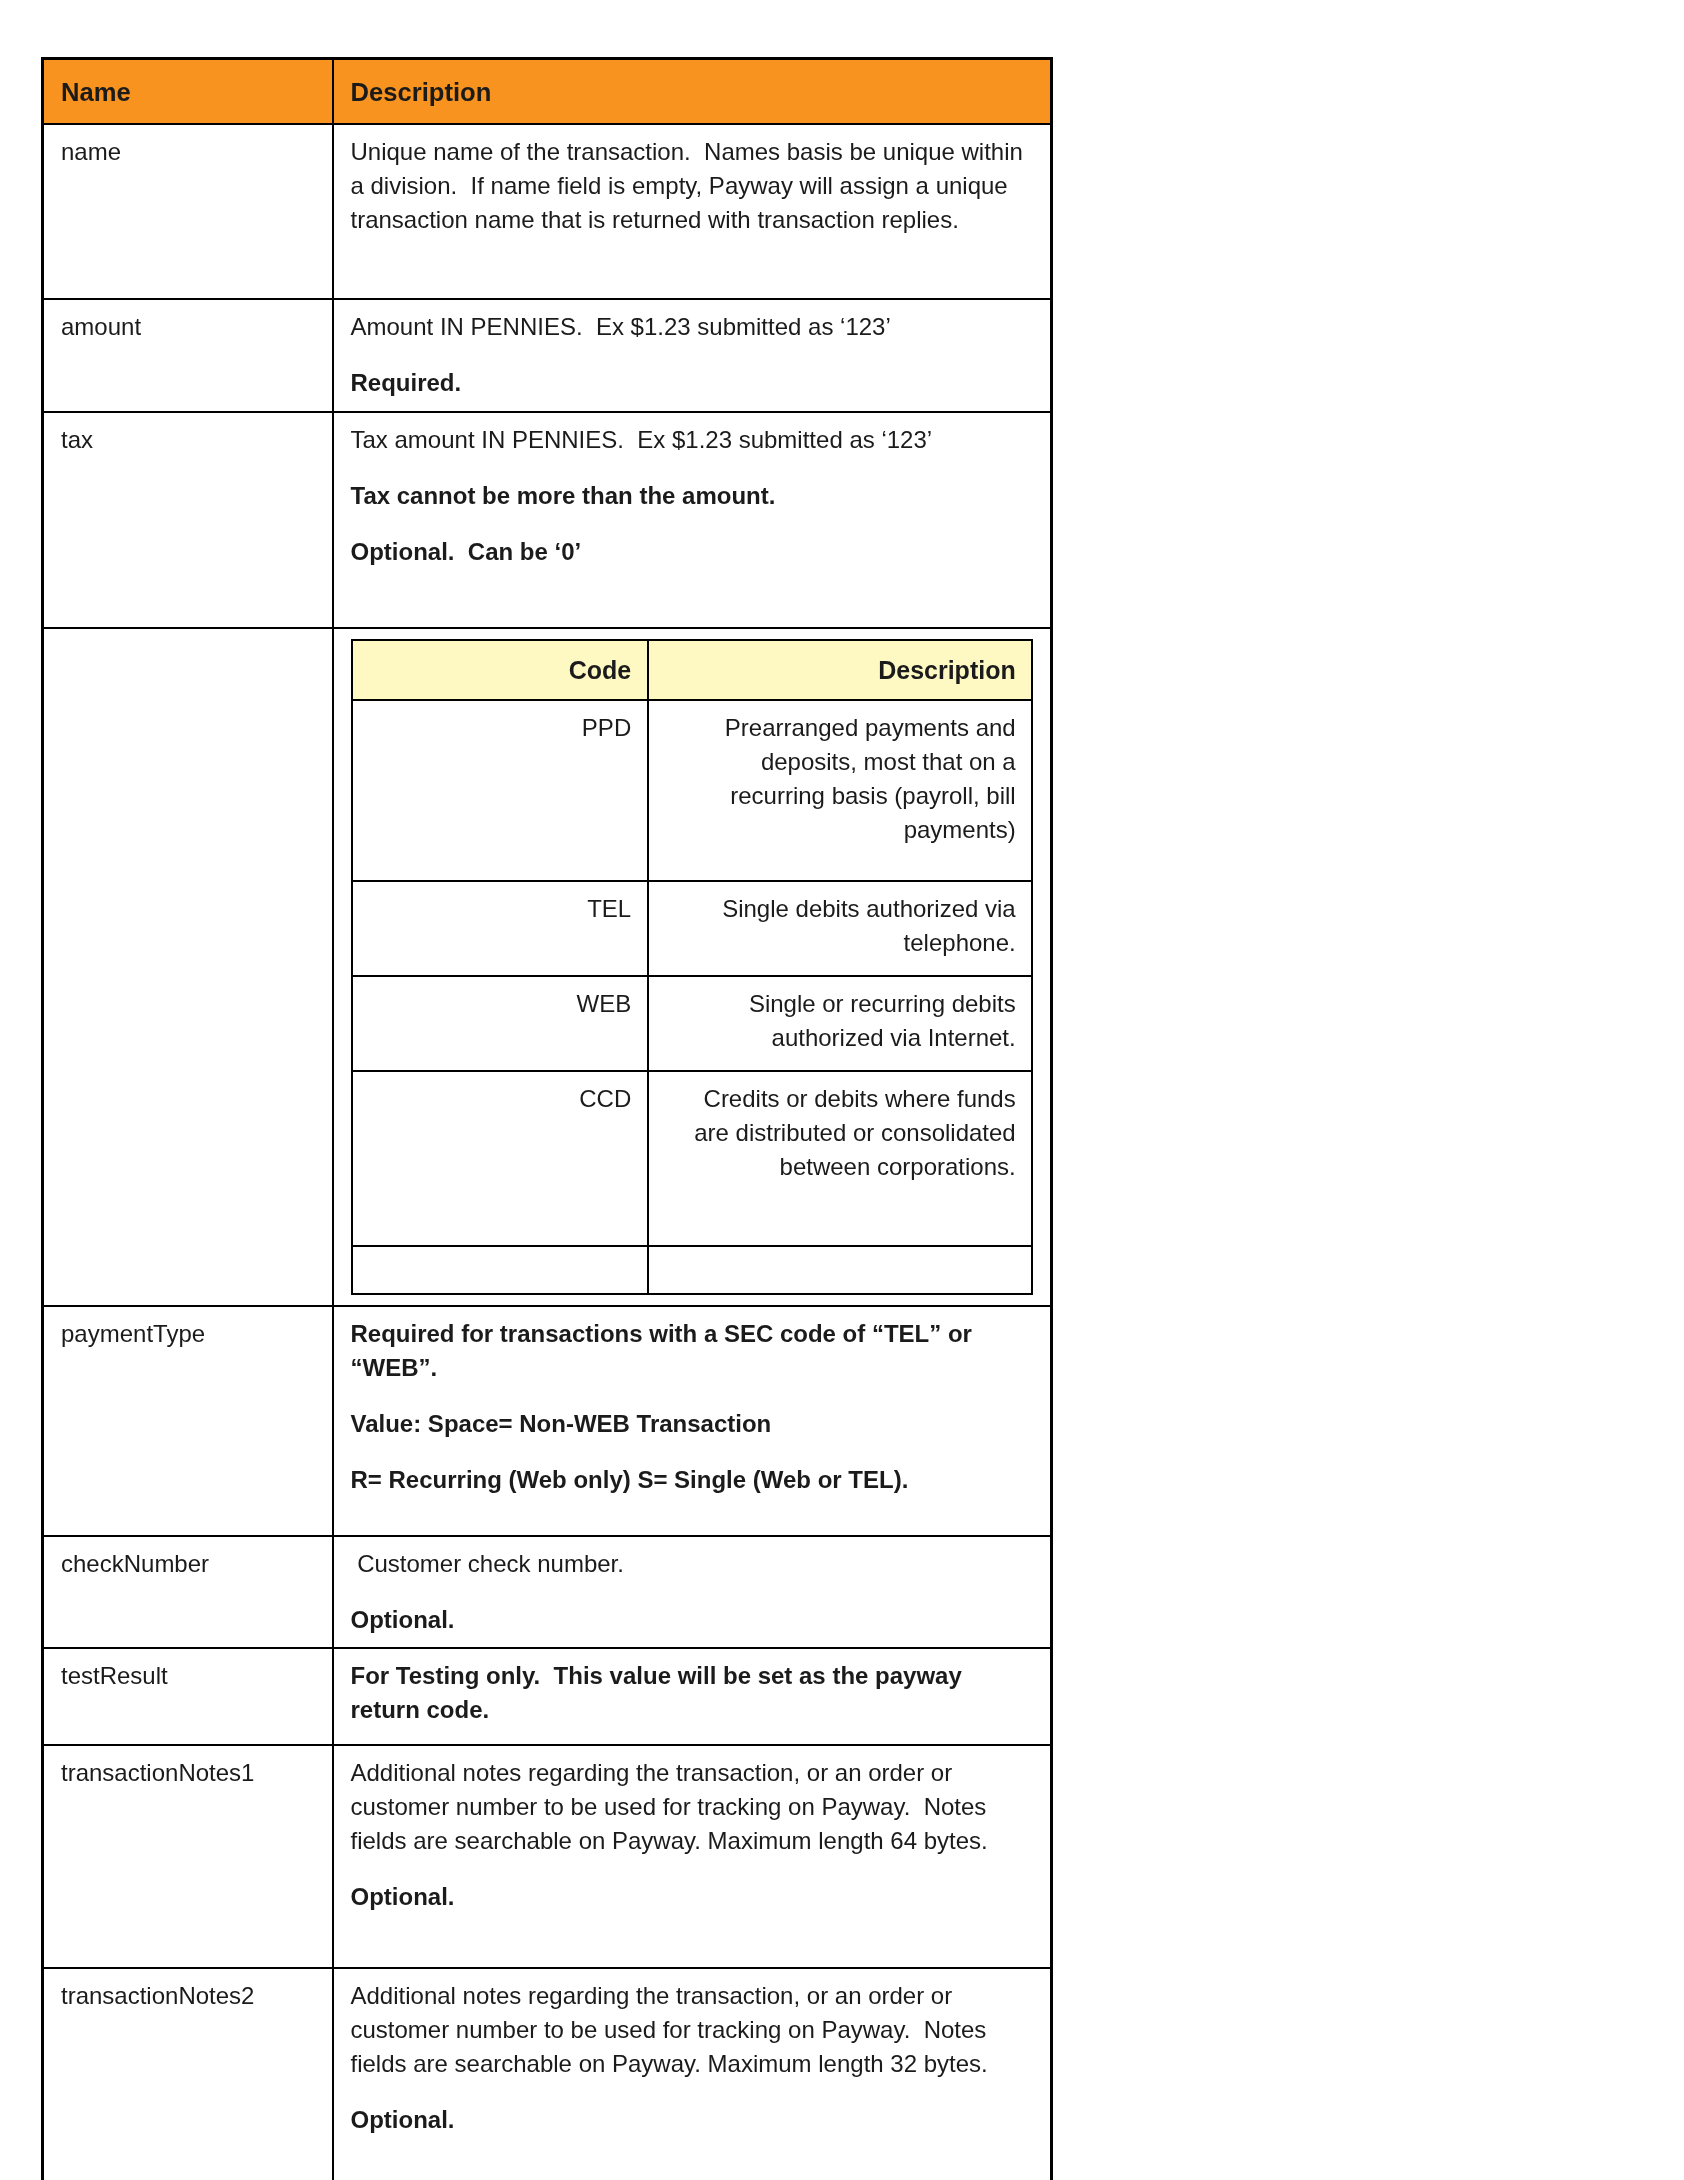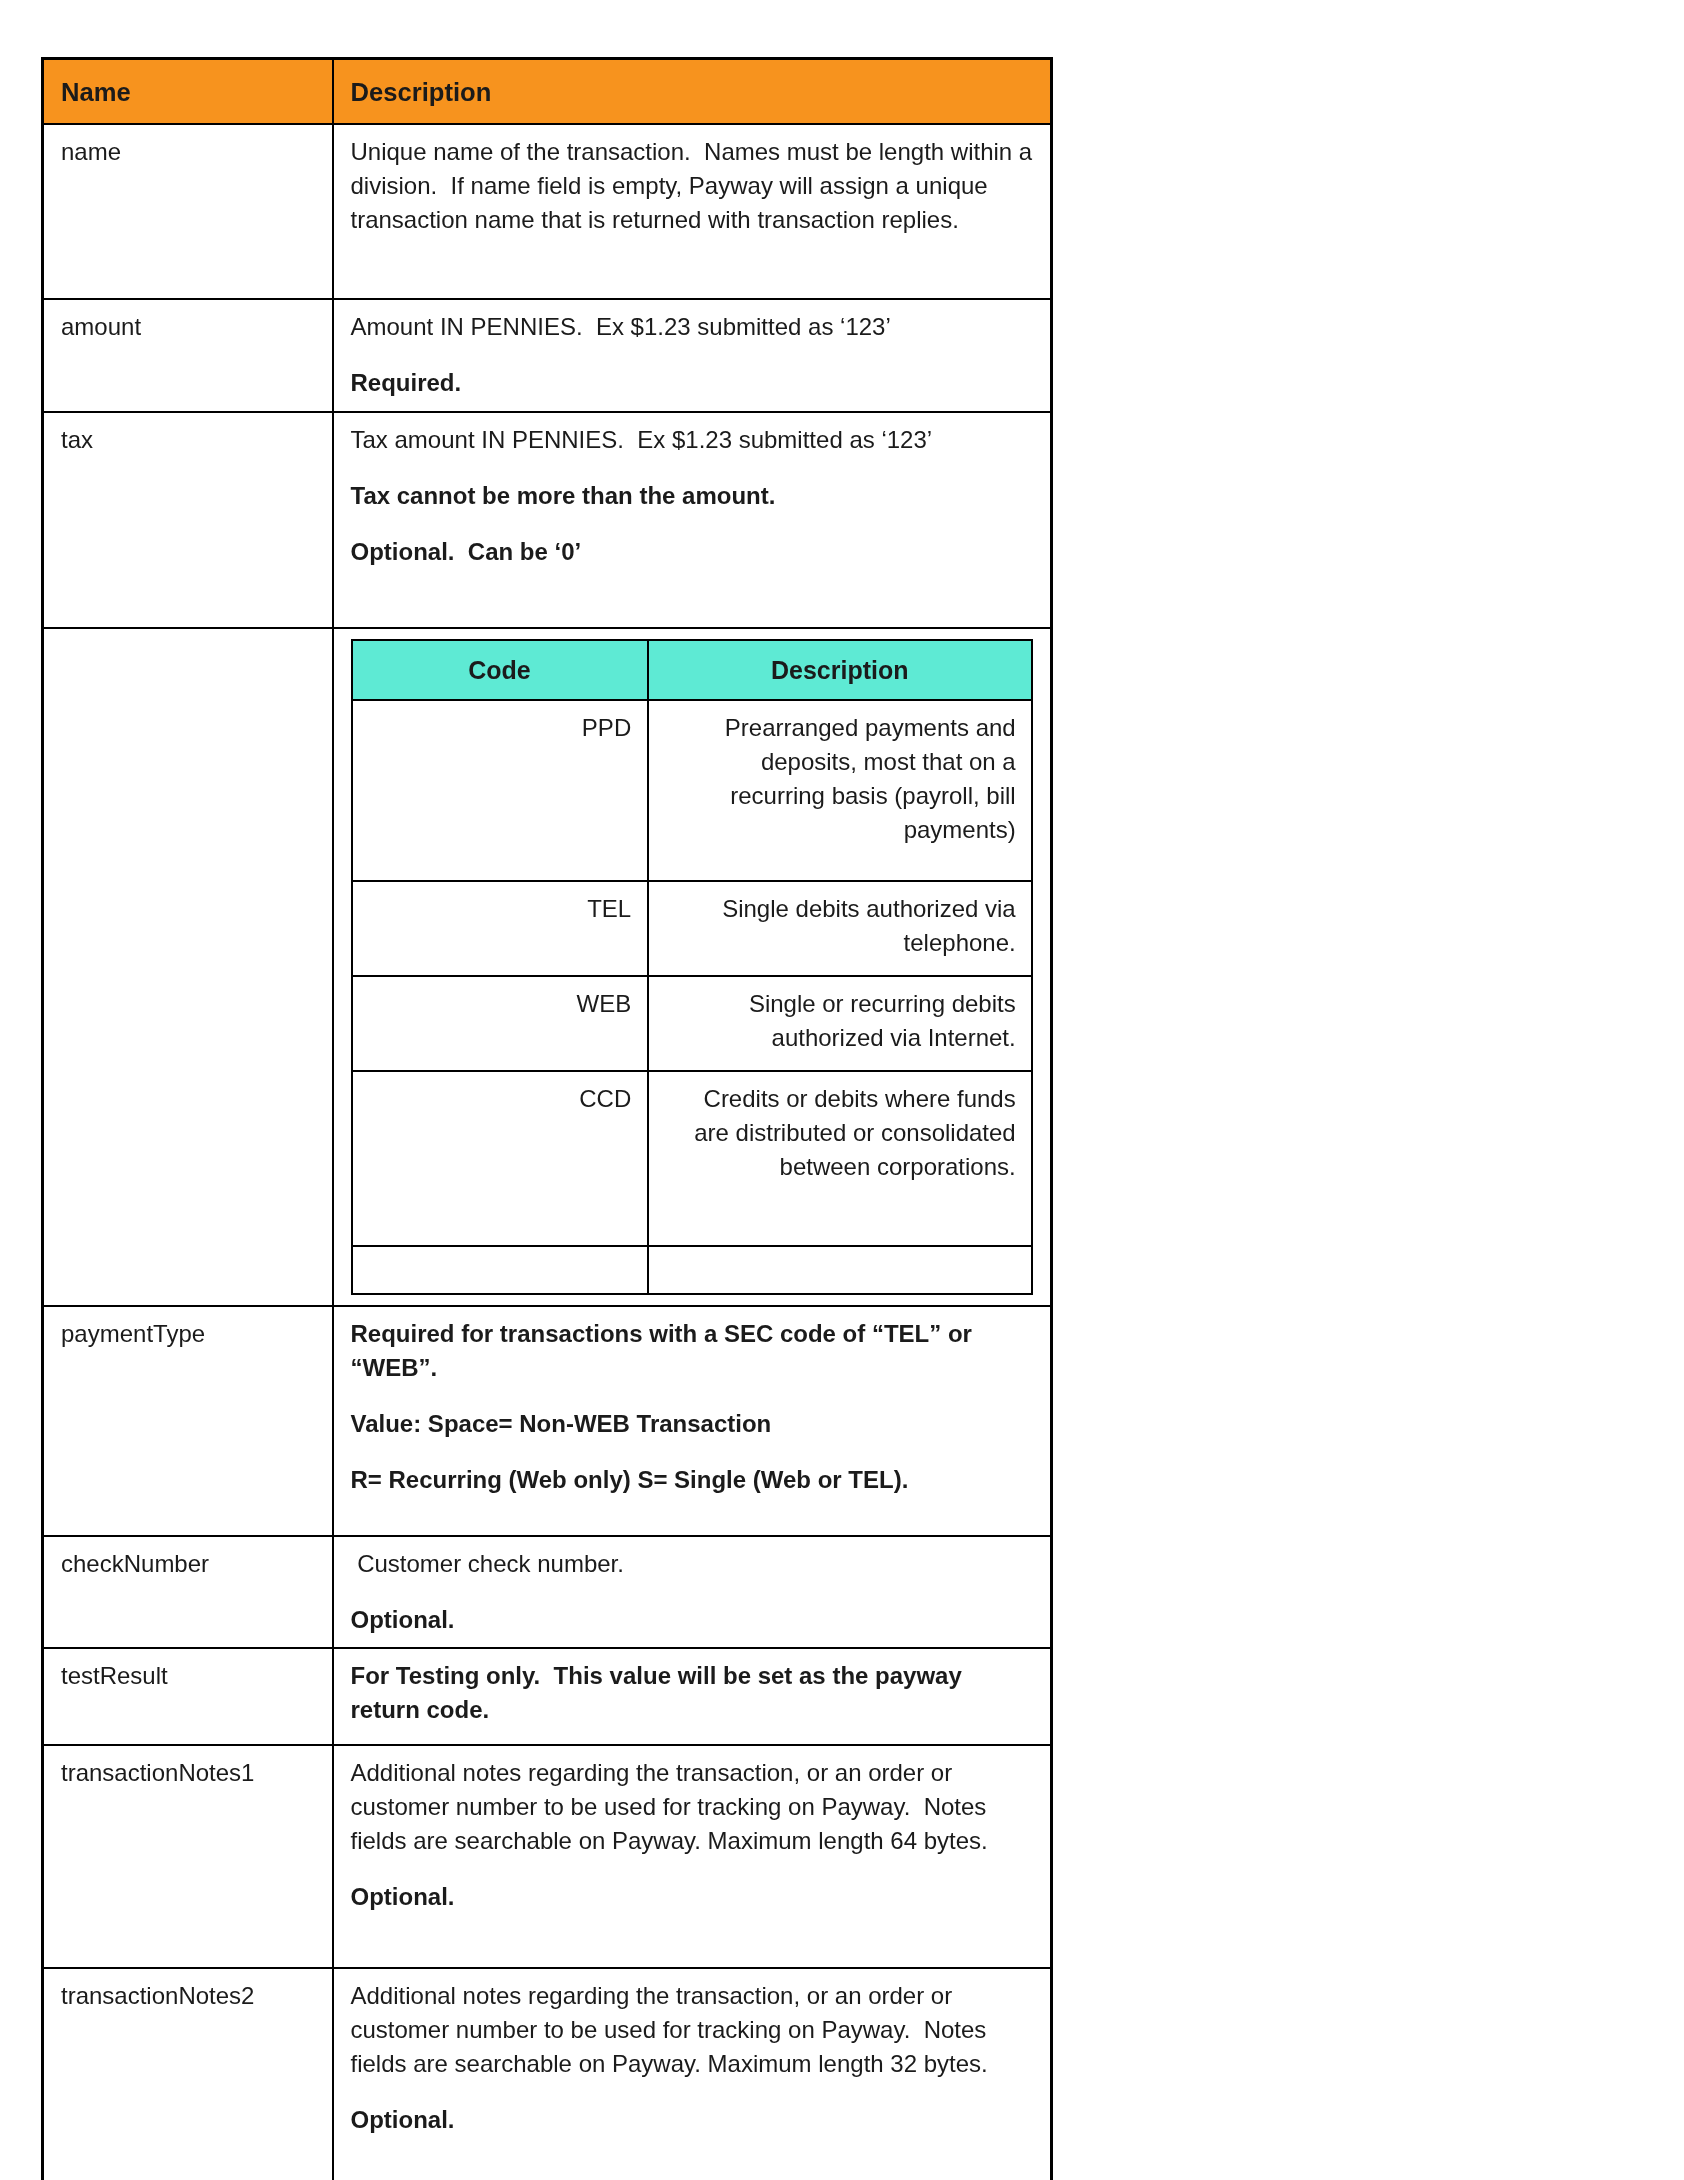--- a/index.html
+++ b/index.html
@@ -75,25 +75,25 @@
   table.inner th, table.inner td {
     border: 2.6px solid #000000;
     vertical-align: top;
     font-size: 24px;
     line-height: 34px;
     padding: 10.2px 15.3px;
     overflow: hidden;
     text-align: right;
   }
   table.inner tr.ihead th {
-    background: #5eead4;
+    background: #fef9c3;
     font-weight: bold;
     font-size: 25px;
     vertical-align: middle;
-    text-align: center;
+    text-align: right;
     padding: 3.4px 15.3px;
     height: 51px;
   }
   table.inner tr.i-ppd   { height: 181px; }
   table.inner tr.i-tel   { height: 95px; }
   table.inner tr.i-web   { height: 95px; }
   table.inner tr.i-ccd   { height: 175px; }
   table.inner tr.i-empty { height: 48px; }
 </style>
 </head>
@@ -108,21 +108,21 @@
 
     <tbody>
         <tr class="head">
       <th>Name</th>
       <th>Description</th>
     </tr>
 
     <tr class="r-name">
       <td>name</td>
       <td>
-        <p>Unique name of the transaction.  Names must be length within a division.  If name field is empty, Payway will assign a unique transaction name that is returned with transaction replies.</p>
+        <p>Unique name of the transaction.  Names basis be unique within a division.  If name field is empty, Payway will assign a unique transaction name that is returned with transaction replies.</p>
       </td>
     </tr>
 
     <tr class="r-amount">
       <td>amount</td>
       <td>
         <p>Amount IN PENNIES.  Ex $1.23 submitted as ‘123’</p>
         <p class="b">Required.</p>
       </td>
     </tr>

